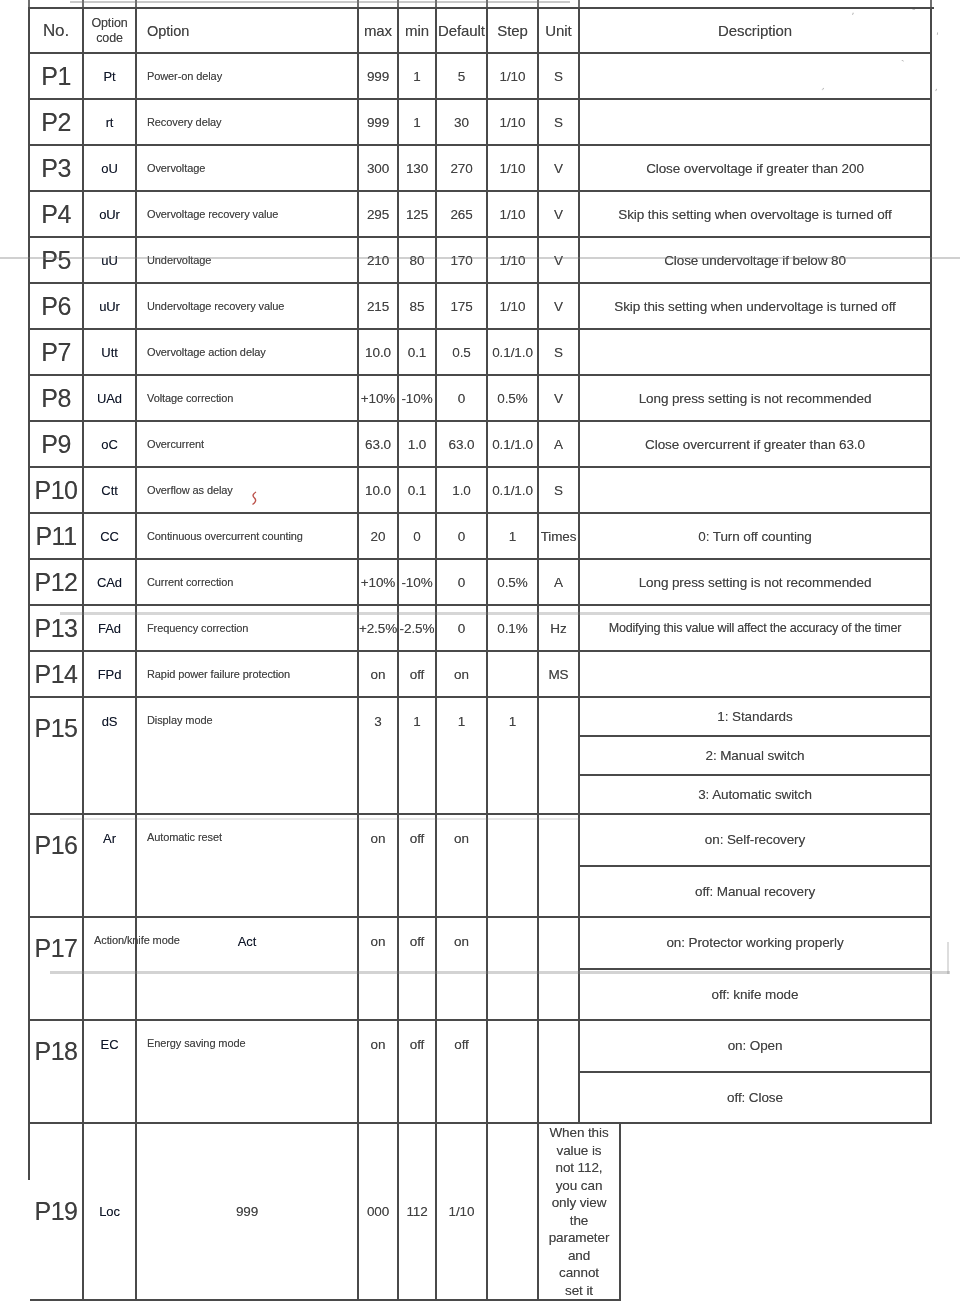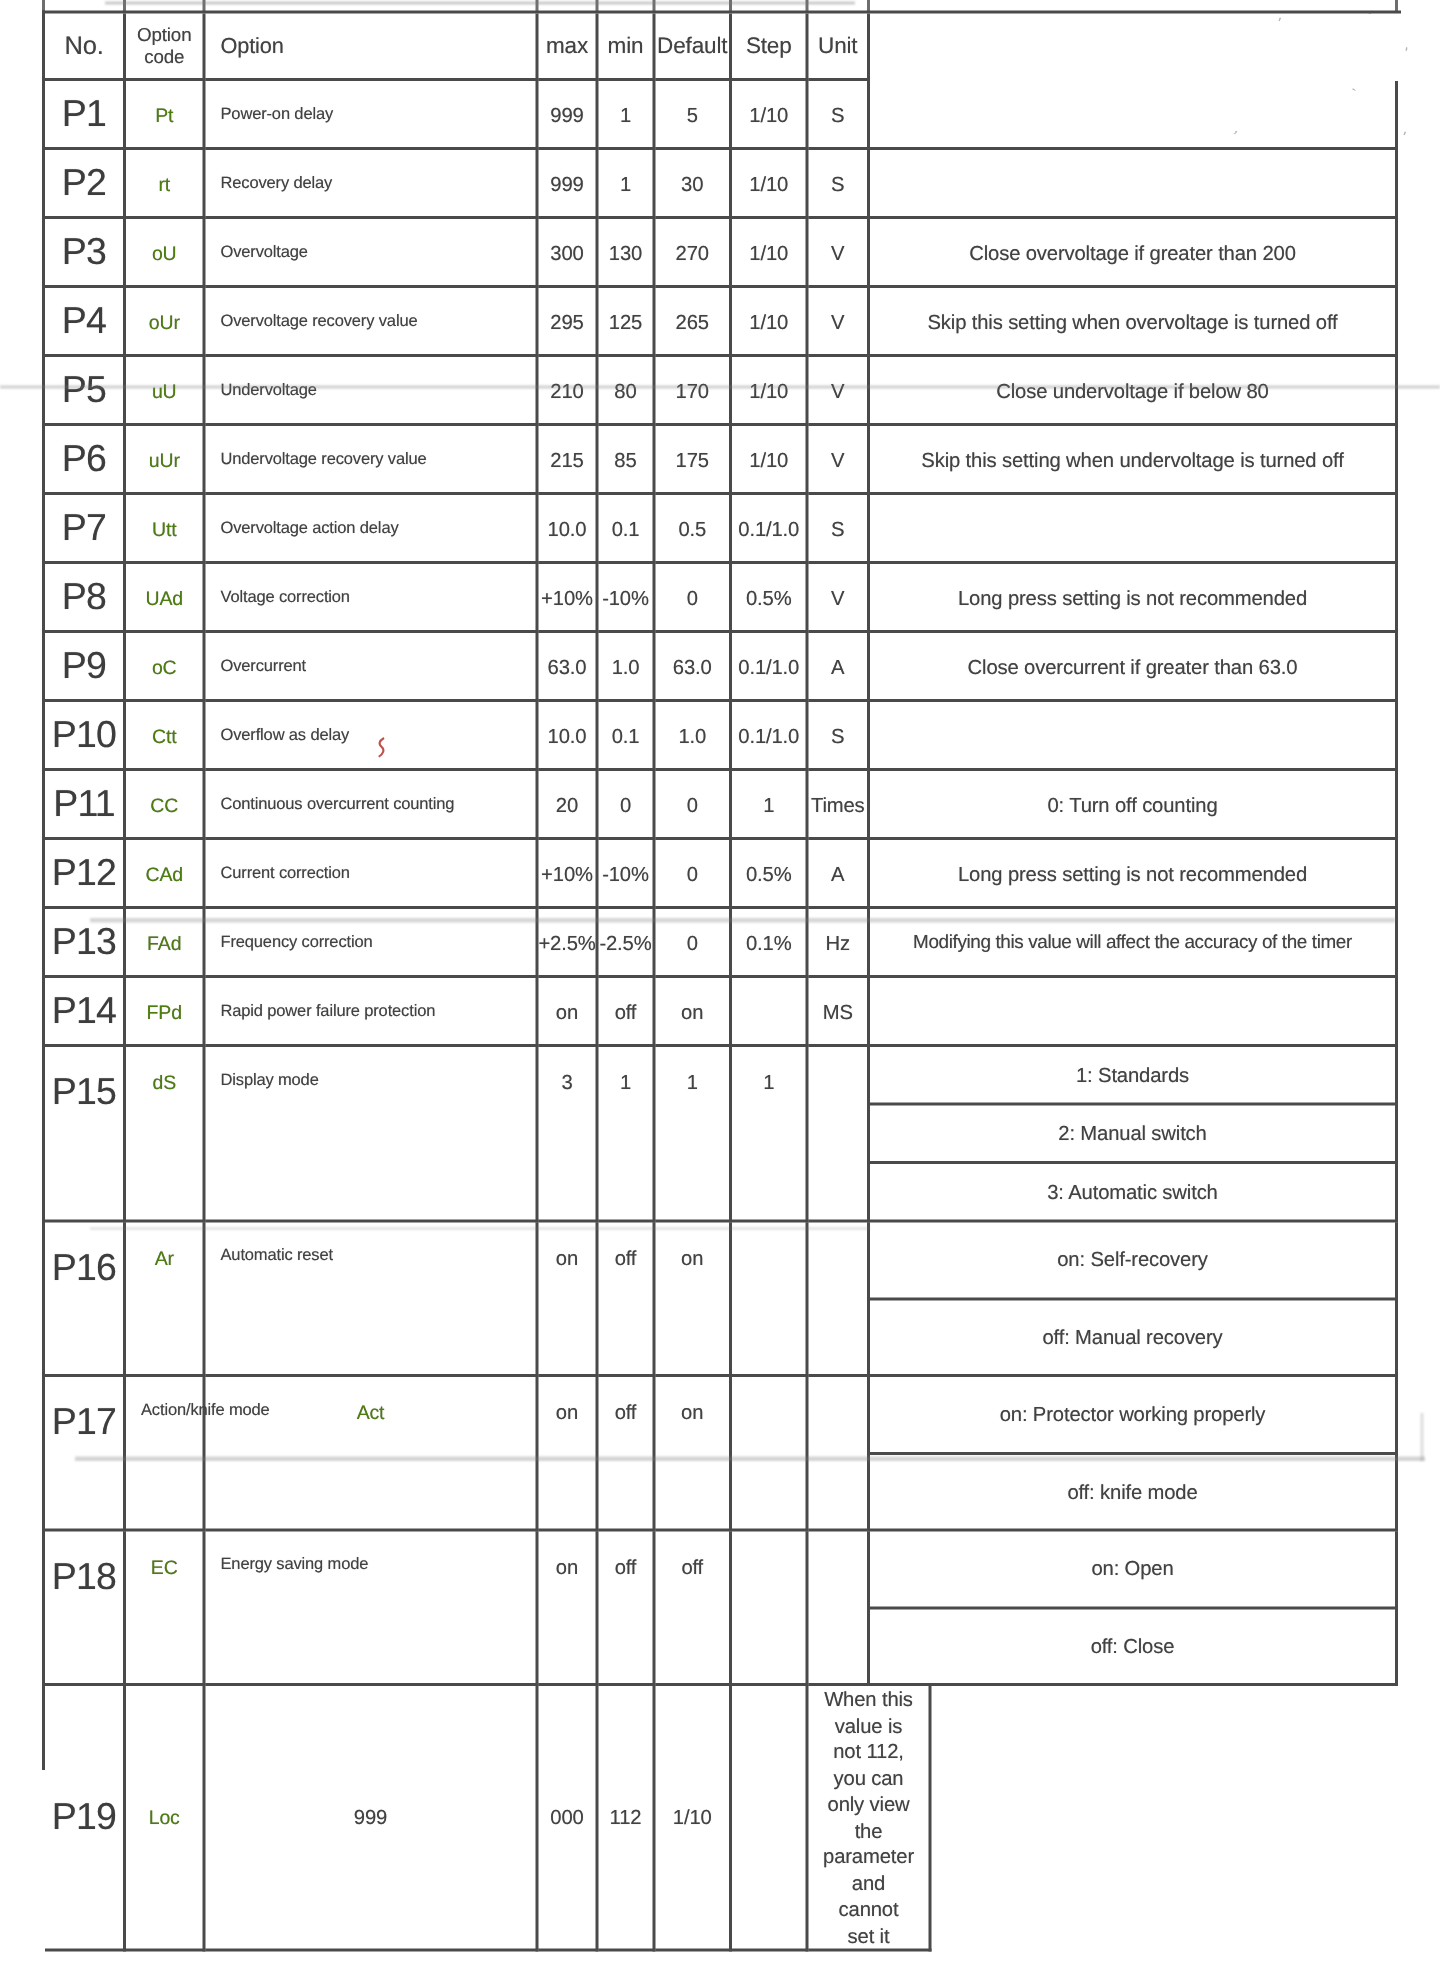--- a/index.html
+++ b/index.html
@@ -16,21 +16,21 @@
   .tbl{position:absolute;left:28px;top:7px;width:906px;border-top:2px solid var(--line);border-left:2px solid var(--line);background:transparent}
   .row{display:grid;grid-template-columns:var(--cols);height:46px}
   .row.hr{height:45px}
   .row.g3{height:117px}
   .row.g2{height:103px}
   .row.last{height:56px}
   .c{border-right:2px solid var(--line);border-bottom:2px solid var(--line);
      display:flex;align-items:center;justify-content:center;text-align:center;
      font-size:13.5px;white-space:nowrap;overflow:visible}
   .no{font-size:25px;color:#3d3d3d;letter-spacing:-0.5px}
-  .code{font-size:13px;color:#4d7c0f}
+  .code{font-size:13px;color:#0f172a}
   .opt{justify-content:flex-start;text-align:left;padding-left:10px;font-size:11px}
   .desc{font-size:13.5px;padding:0 4px}
   .desc.wrap{white-space:normal;padding:0 40px;line-height:1.3}
   .desc.tight{font-size:12.6px;letter-spacing:-0.25px}
   .hr .c{font-size:15px}
   .hr .hno{font-size:17px}
   .hr .hcode{font-size:12.5px;line-height:1.15;white-space:normal;padding:0 4px}
   .hr .opt{font-size:14.5px}
   
   .g .c{align-items:flex-start}
@@ -67,20 +67,21 @@
 
     <div class="row hr">
       <div class="c hno">No.</div>
       <div class="c hcode">Option code</div>
       <div class="c opt">Option</div>
       <div class="c">max</div>
       <div class="c">min</div>
       <div class="c">Default</div>
       <div class="c">Step</div>
       <div class="c">Unit</div>
+      <div class="c desc">Description</div>
     </div>
 
     <div class="row">
       <div class="c no">P1</div>
       <div class="c code">Pt</div>
       <div class="c opt">Power-on delay</div>
       <div class="c">999</div>
       <div class="c">1</div>
       <div class="c">5</div>
       <div class="c">1/10</div>

